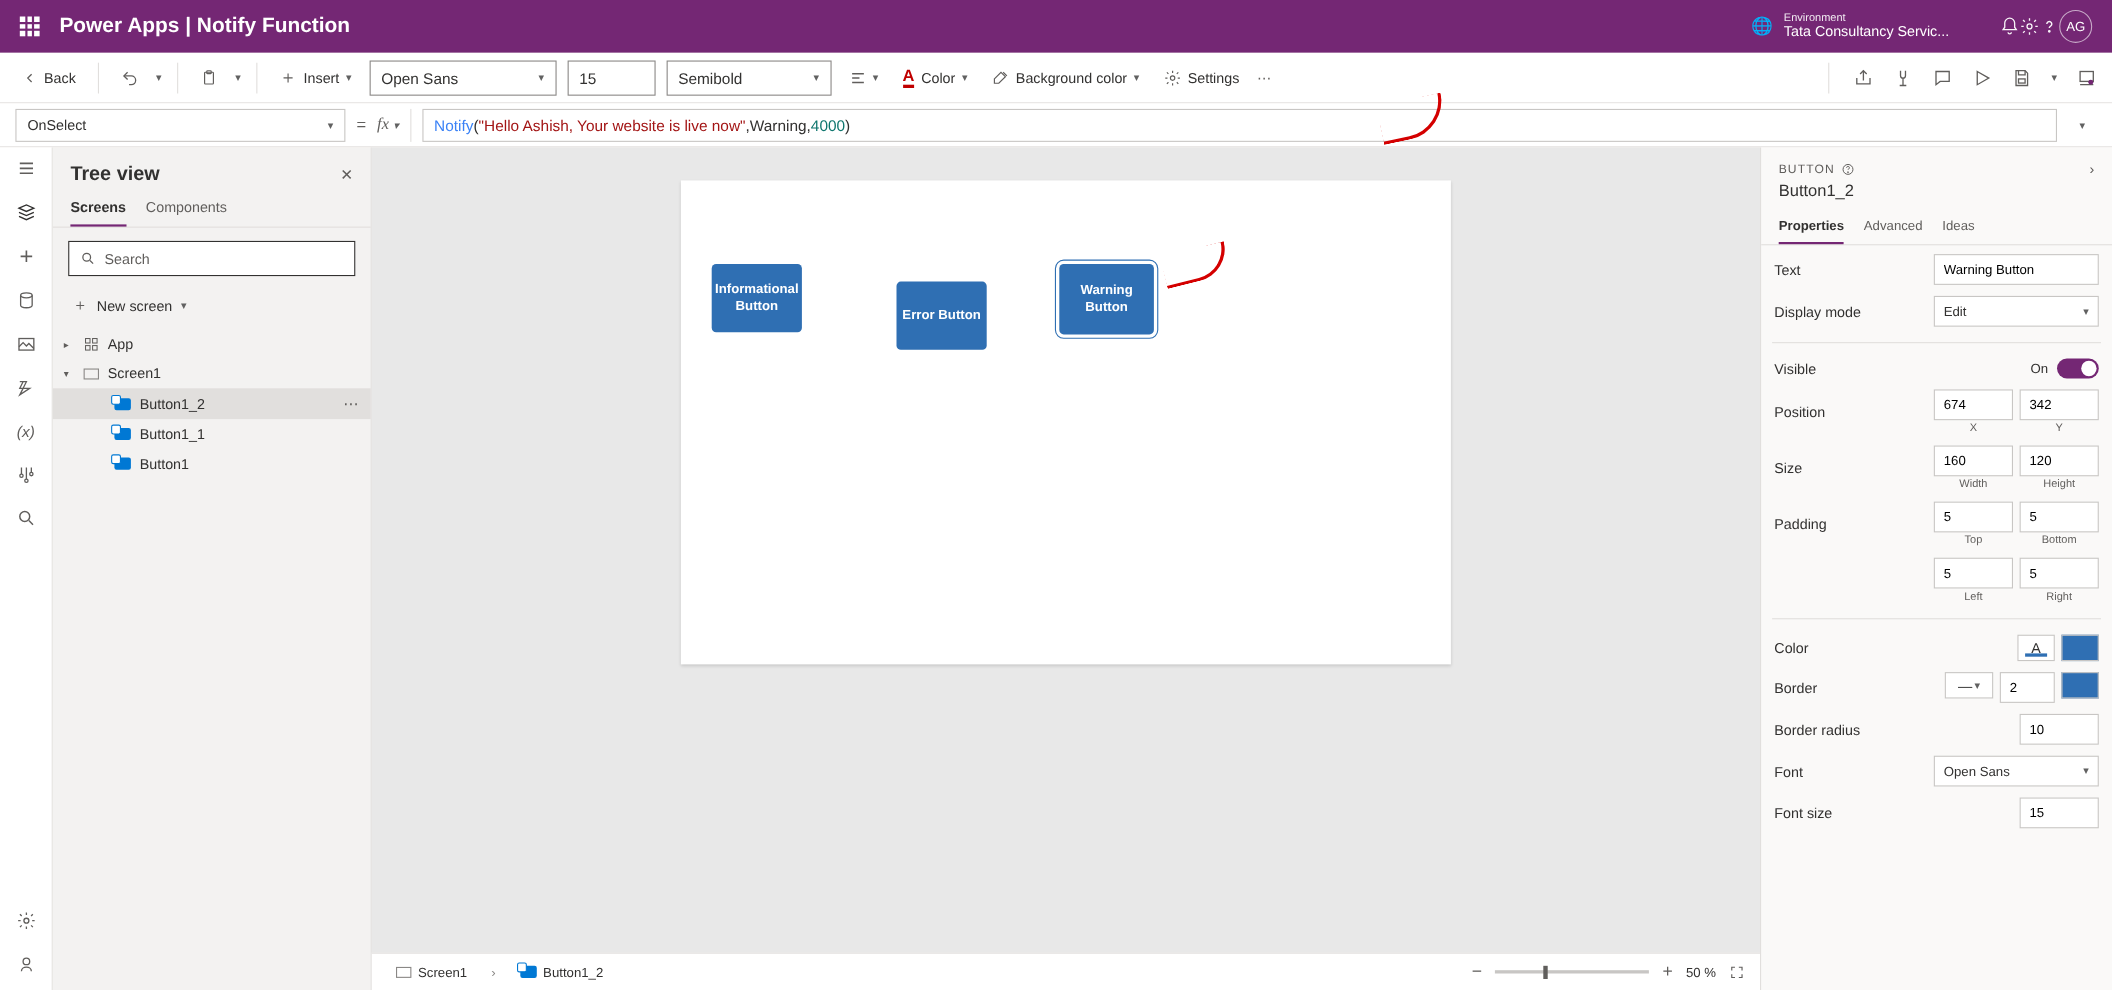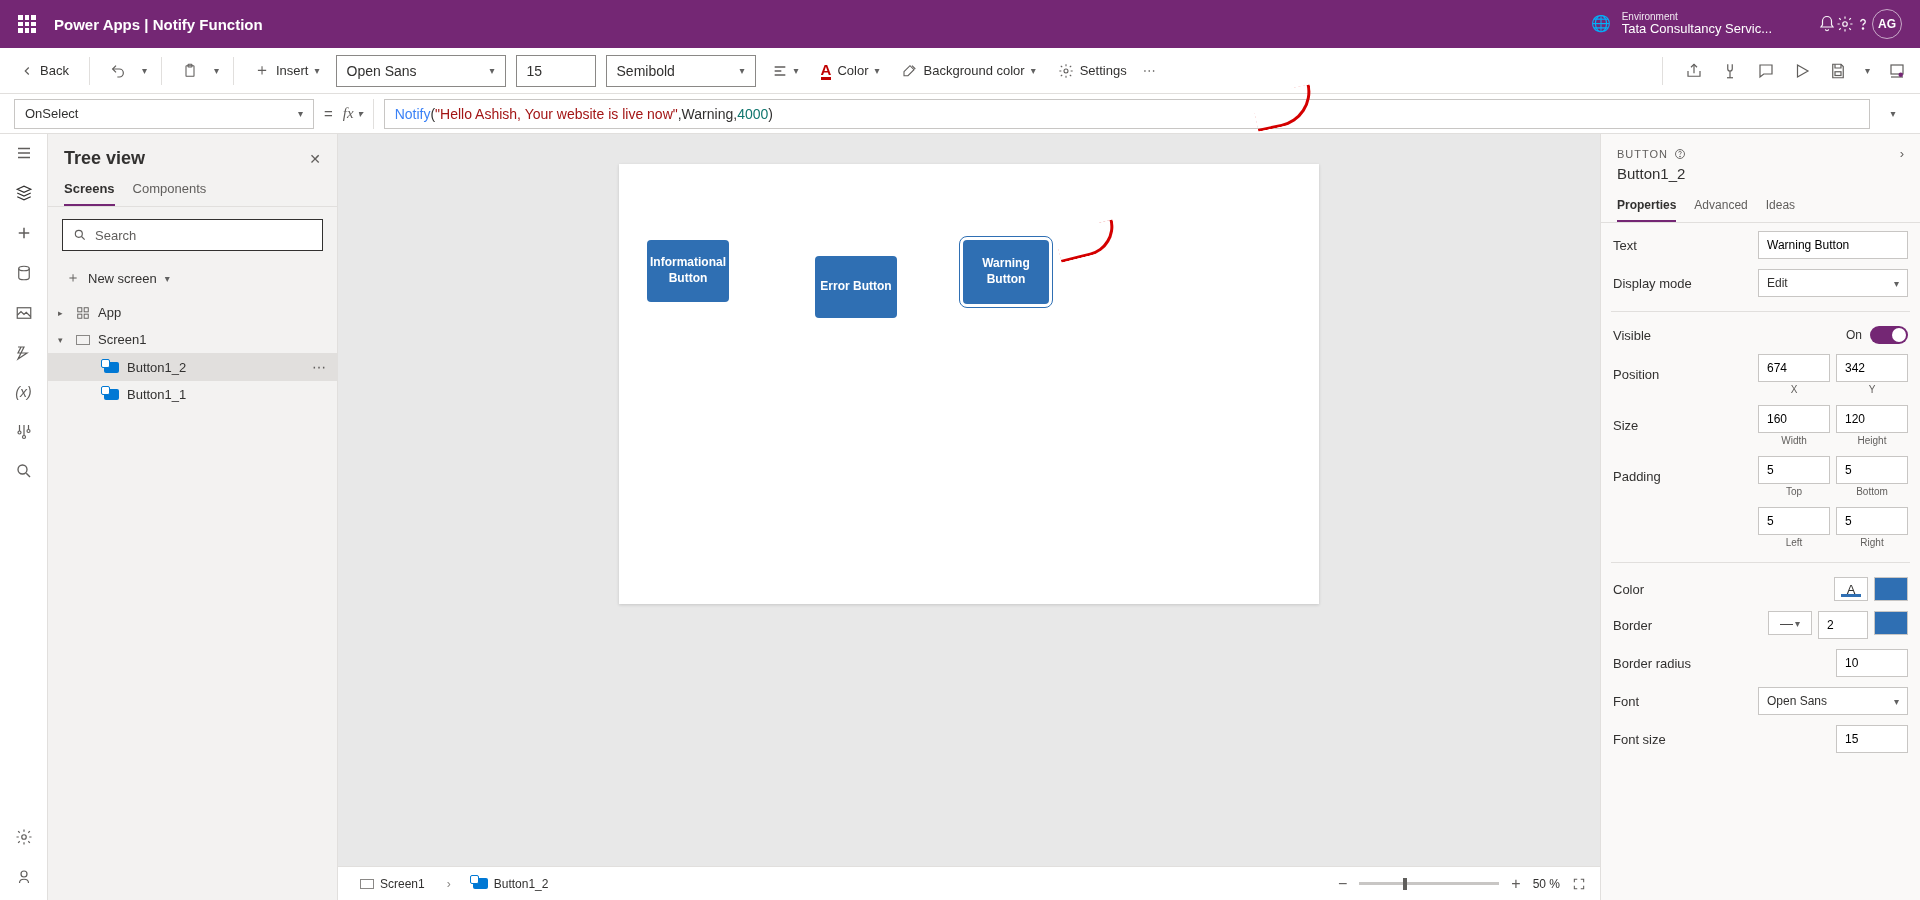--- a/index.html
+++ b/index.html
@@ -2,28 +2,28 @@
 <html><head>
 <meta charset="utf-8">
 <style>
 * { box-sizing: border-box; margin: 0; padding: 0; font-family: "Segoe UI", Arial, sans-serif; }
 body { width: 1920px; height: 900px; overflow: hidden; background: #faf9f8; font-size: 13px; color: #323130; }
 
 
 .topbar { display: flex; align-items: center; height: 48px; background: #742774; color: #fff; padding: 0 18px; gap: 18px; }
 .waffle { width: 18px; height: 18px; display: grid; grid-template-columns: repeat(3,1fr); grid-template-rows: repeat(3,1fr); gap: 2px; }
 .waffle span { background: #fff; }
-.topbar-title { font-size: 15px; font-weight: 600; }
+.topbar-title { font-size: 19px; font-weight: 600; }
 .topbar-spacer { flex: 1; }
 .env { display: flex; align-items: center; gap: 10px; }
 .env-icon { font-size: 16px; }
 .env-text { line-height: 1.1; }
 .env-label { font-size: 10px; opacity: .9; }
 .env-val { font-size: 13px; }
-.topicons { display: flex; align-items: center; margin-left: 28px; font-weight: bold; }
+.topicons { display: flex; align-items: center; margin-left: 28px; }
 .topicon { width: 18px; height: 18px; opacity: .95; }
 .avatar { width: 30px; height: 30px; border-radius: 50%; border: 1px solid rgba(255,255,255,.6); display: flex; align-items: center; justify-content: center; font-size: 12px; }
 
 
 .ribbon { display: flex; align-items: center; height: 46px; background: #fff; border-bottom: 1px solid #e1dfdd; padding: 0 14px; gap: 10px; }
 .rib-btn { display: flex; align-items: center; gap: 6px; padding: 4px 6px; color: #323130; font-size: 13px; }
 .rib-sep { width: 1px; height: 28px; background: #e1dfdd; margin: 0 4px; }
 .chev { font-size: 10px; color: #616161; }
 .dd { display: flex; align-items: center; justify-content: space-between; border: 1px solid #8a8886; background: #fff; height: 32px; padding: 0 10px; font-size: 14px; }
 .dd-font { width: 170px; }
@@ -364,20 +364,24 @@
       </div>
       <div class="tree-item ind2 sel">
         <span class="btnIcon"></span>
         <span>Button1_2</span>
         <span class="dots">⋯</span>
       </div>
       <div class="tree-item ind2">
         <span class="btnIcon"></span>
         <span>Button1_1</span>
       </div>
+      <div class="tree-item ind2">
+        <span class="btnIcon"></span>
+        <span>Button1</span>
+      </div>
     </div>
   </div>
 
   <div class="canvas-wrap">
     <div class="canvas">
       <div class="cbtn" style="left:28px;top:76px;width:82px;height:62px">Informational Button</div>
       <div class="cbtn" style="left:196px;top:92px;width:82px;height:62px">Error Button</div>
       <div class="cbtn sel" style="left:344px;top:76px;width:86px;height:64px">Warning Button</div>
       <div class="swoosh2" style="left:438px;top:62px"></div>
     </div>

